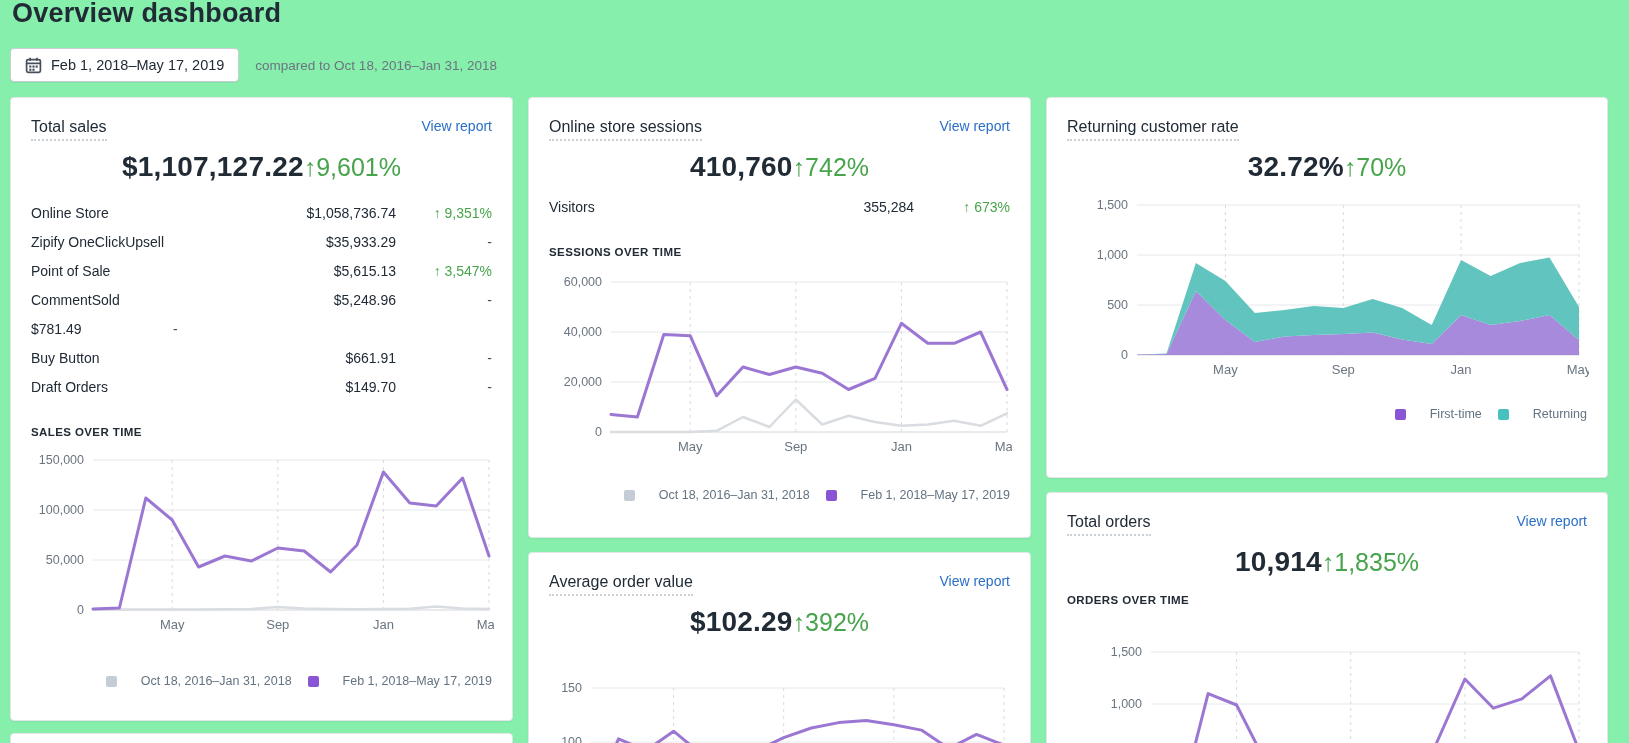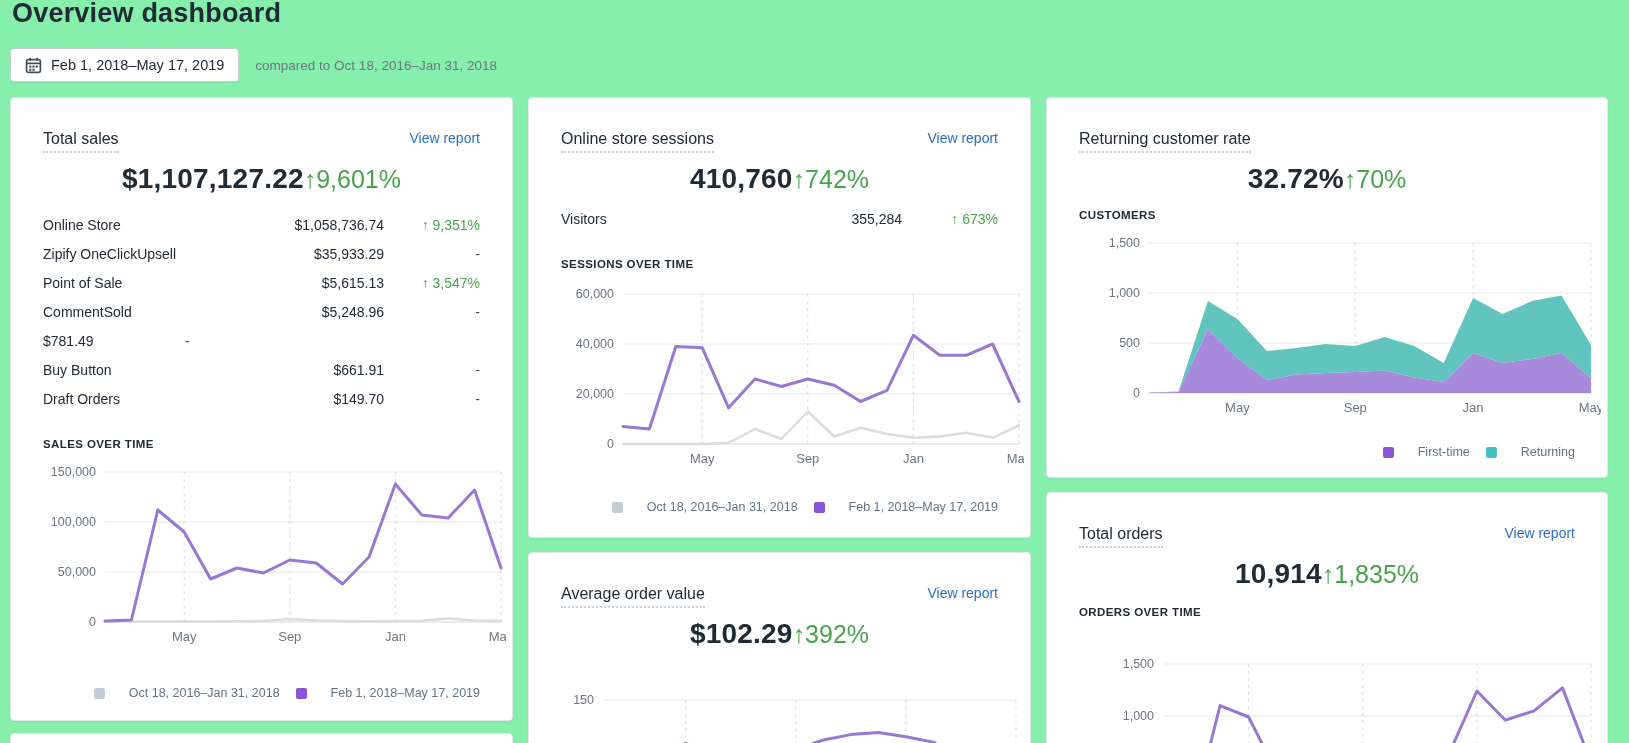--- a/index.html
+++ b/index.html
@@ -9,21 +9,21 @@
 
   .page-title { position:absolute; left:12px; top:-2px; font-size:27px; font-weight:700; color:#212b36; letter-spacing:.2px; }
 
   .toolbar { position:absolute; left:10px; top:48px; display:flex; align-items:center; }
   .date-btn { display:flex; align-items:center; gap:9px; height:34px; padding:0 14px; background:#fff;
               border:1px solid #c9ced4; border-radius:4px; font-size:14.5px; color:#212b36; cursor:pointer;
               box-shadow:0 1px 0 rgba(22,29,37,.05); font-family:inherit; }
   .compare-text { margin-left:16px; font-size:13.5px; color:#6b7580; }
 
   .card { position:absolute; background:#fff; border:1px solid #e2e6ea; border-radius:4px;
-          box-shadow:0 1px 2px rgba(0,0,0,.05); padding:32px; }
+          box-shadow:0 1px 2px rgba(0,0,0,.05); padding:20px; }
   #card-total-sales   { left:10px;   top:97px;  width:503px; height:624px; }
   #card-sessions      { left:528px;  top:97px;  width:503px; height:441px; }
   #card-aov           { left:528px;  top:552px; width:503px; height:420px; }
   #card-returning     { left:1046px; top:97px;  width:562px; height:381px; }
   #card-orders        { left:1046px; top:492px; width:562px; height:480px; }
   #card-next-sliver   { left:10px;   top:733px; width:503px; height:60px; padding:0; }
 
   .card-head { display:flex; justify-content:space-between; align-items:flex-start; }
   .card-title { font-size:16px; color:#212b36; border-bottom:2px dotted #c9d0d6; padding-bottom:3px; cursor:help; }
   .view-report { font-size:14px; color:#2a6fc7; text-decoration:none; cursor:pointer; }
@@ -236,21 +236,20 @@
   </div>
 
   <div class="card" id="card-returning">
     <div class="card-head">
       <span class="card-title">Returning customer rate</span>
     </div>
     <div class="metric-row">
       <span class="metric-value">32.72%</span>
       <span class="metric-delta">↑70%</span>
     </div>
-    <div class="section-label" style="margin-top:14px">CUSTOMERS</div>
     <div class="chart"><svg width="522" height="200">
           <line x1="70" y1="166.0" x2="512" y2="166.0" stroke="#d2d6da" stroke-width="1"></line>
           <text x="61" y="170.0" text-anchor="end" class="ytick">0</text>
           <line x1="70" y1="116.0" x2="512" y2="116.0" stroke="#e6e8eb" stroke-width="1"></line>
           <text x="61" y="120.0" text-anchor="end" class="ytick">500</text>
           <line x1="70" y1="66.0" x2="512" y2="66.0" stroke="#e6e8eb" stroke-width="1"></line>
           <text x="61" y="70.0" text-anchor="end" class="ytick">1,000</text>
           <line x1="70" y1="16.0" x2="512" y2="16.0" stroke="#e6e8eb" stroke-width="1"></line>
           <text x="61" y="20.0" text-anchor="end" class="ytick">1,500</text>
           <line x1="158.4" y1="16" x2="158.4" y2="166" stroke="#d8dbdf" stroke-width="1" stroke-dasharray="3,4"></line>

